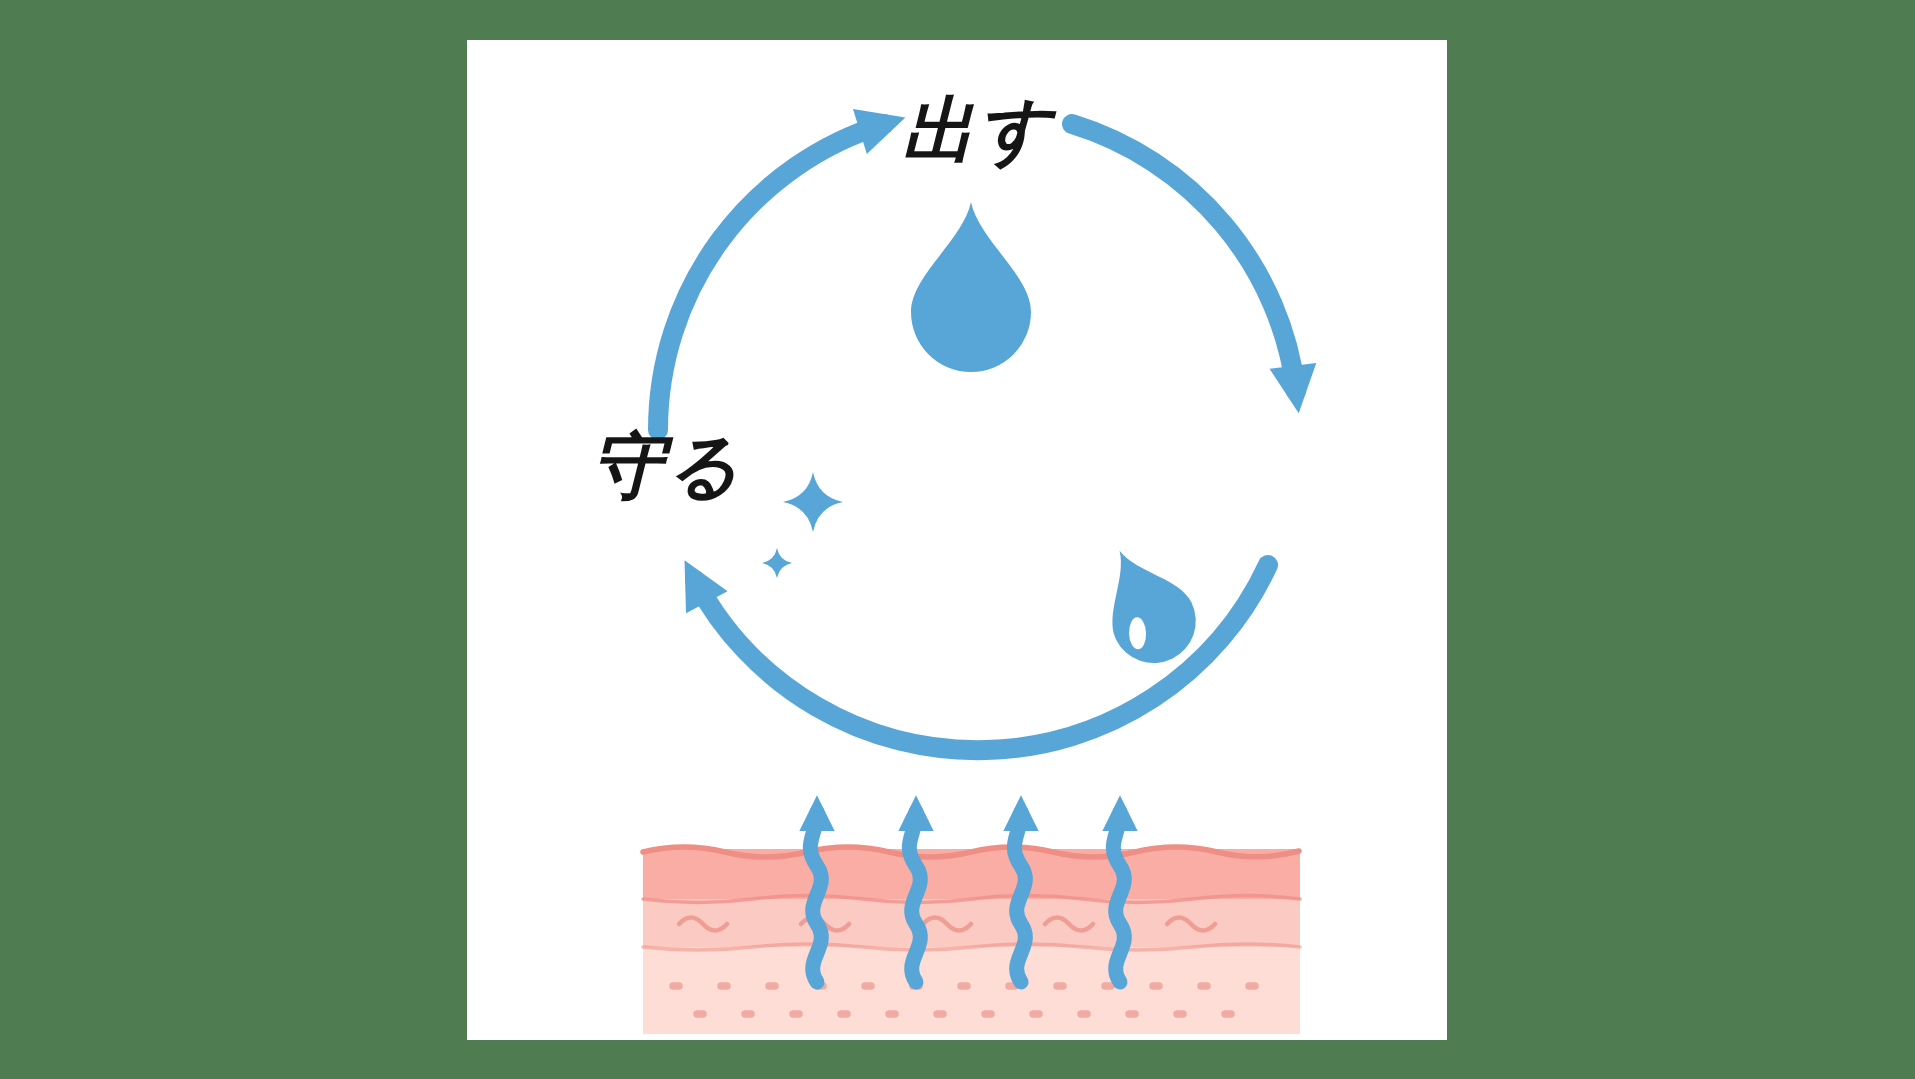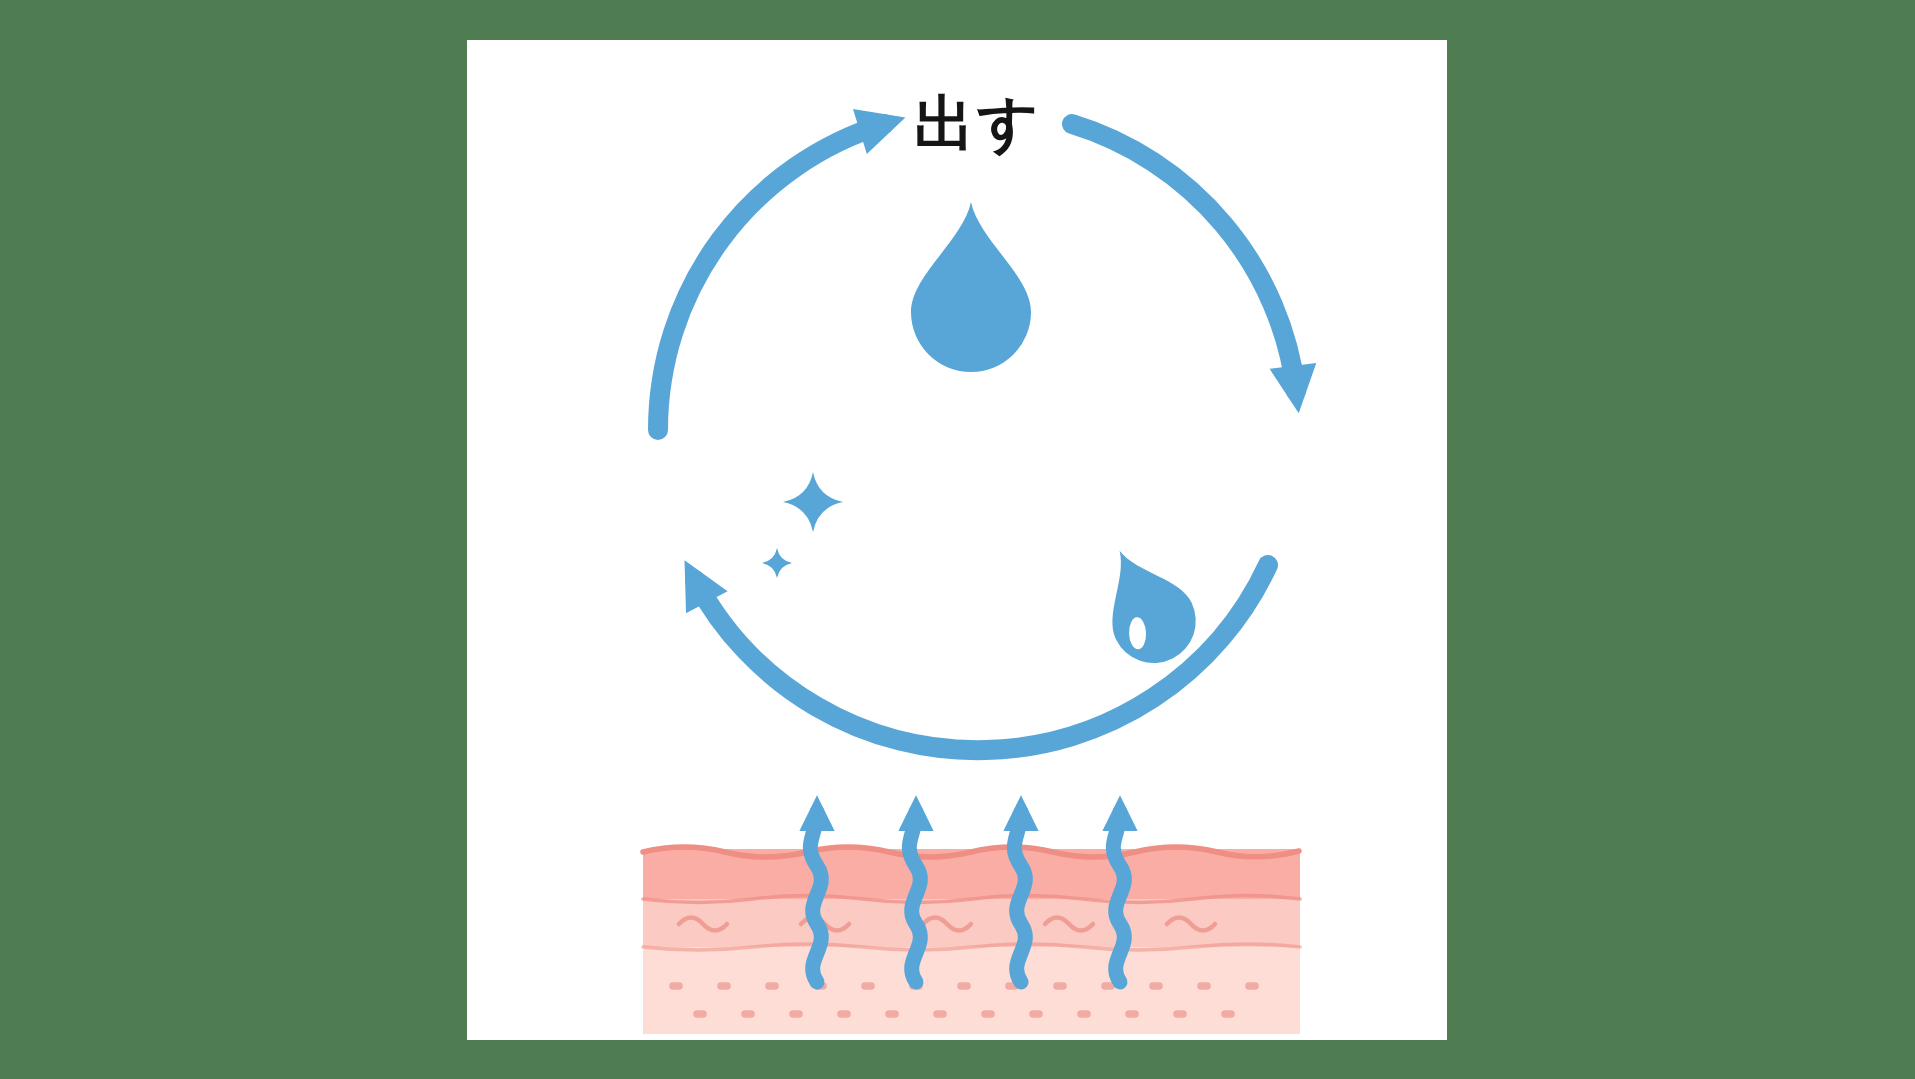--- a/index.html
+++ b/index.html
@@ -12,27 +12,28 @@
     background:var(--bg,#4f7c50);
   }
   .panel{
     position:absolute;left:467px;top:40px;width:980px;height:1000px;
     background:var(--panel,#ffffff);
   }
   .diagram-svg{position:absolute;left:0;top:0;width:980px;height:1000px;}
   .label{
     position:absolute;
     font-weight:700;
-    font-size:60px;
+    font-size:72px;
     line-height:1;
     color:var(--ink,#151515);
     letter-spacing:3px;
     transform:translateX(-50%);
     white-space:nowrap;
     user-select:none;
+    font-style:italic;
   }
   .label-top{left:511px;top:54px;}
   .label-left{left:200px;top:390px;}
   .label-right{left:800px;top:390px;}
   .stroke-blue{stroke:var(--blue,#58a6d8);fill:none;stroke-linecap:round;}
   .fill-blue{fill:var(--blue,#58a6d8);}
   .arc{stroke-width:20px;}
   .moist-arrow{stroke-width:15px;}
   .skin-line{stroke:var(--skinline,#ee8e85);fill:none;stroke-linecap:round;}
   .squiggle{stroke:var(--squiggle,#ef9e95);fill:none;stroke-linecap:round;stroke-width:4.5px;}
@@ -91,14 +92,15 @@
 
       <g>
         <path class="stroke-blue moist-arrow" marker-end="url(#arrowhead)" d="M350 942 C335 920 365 906 350 884 C335 862 365 848 350 826 C335 804 350 795 350 772"></path>
         <path class="stroke-blue moist-arrow" marker-end="url(#arrowhead)" d="M449 942 C434 920 464 906 449 884 C434 862 464 848 449 826 C434 804 449 795 449 772"></path>
         <path class="stroke-blue moist-arrow" marker-end="url(#arrowhead)" d="M554 942 C539 920 569 906 554 884 C539 862 569 848 554 826 C539 804 554 795 554 772"></path>
         <path class="stroke-blue moist-arrow" marker-end="url(#arrowhead)" d="M653 942 C638 920 668 906 653 884 C638 862 668 848 653 826 C638 804 653 795 653 772"></path>
       </g>
     </svg>
 
     <div class="label label-top">出す</div>
+    <div class="label label-left">守る</div>
   </div>
 </div>
 
 </body></html>

